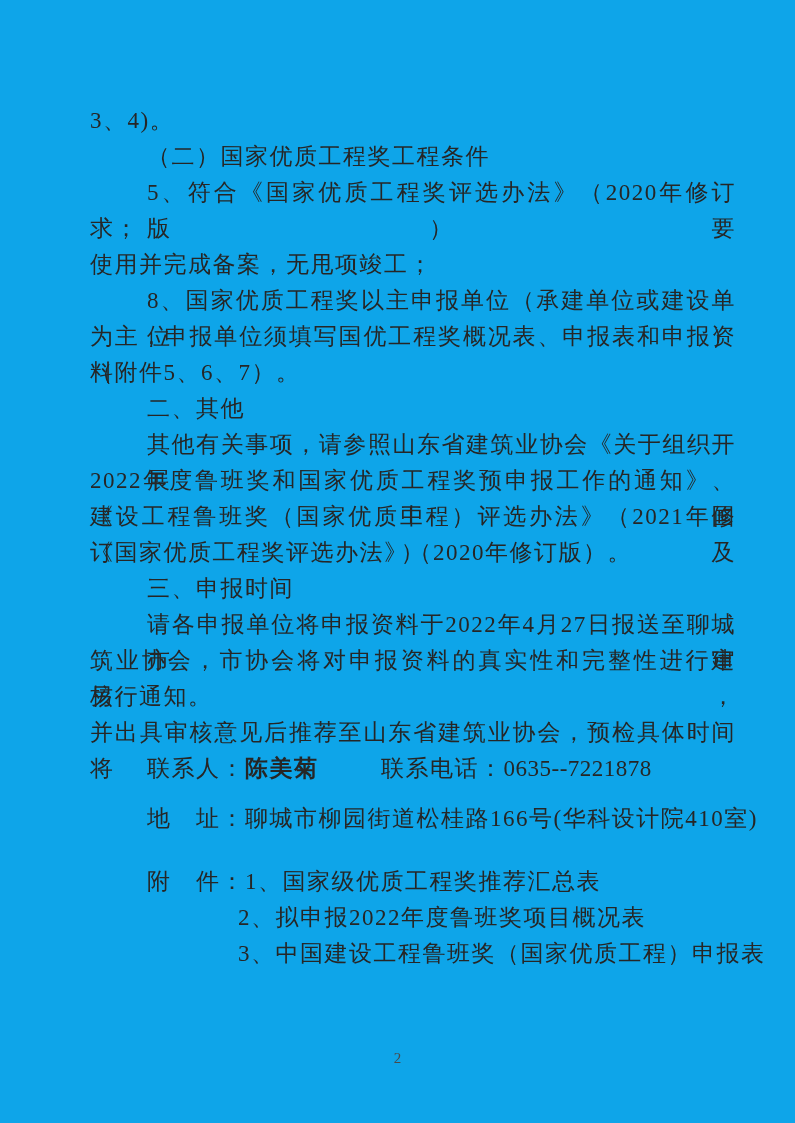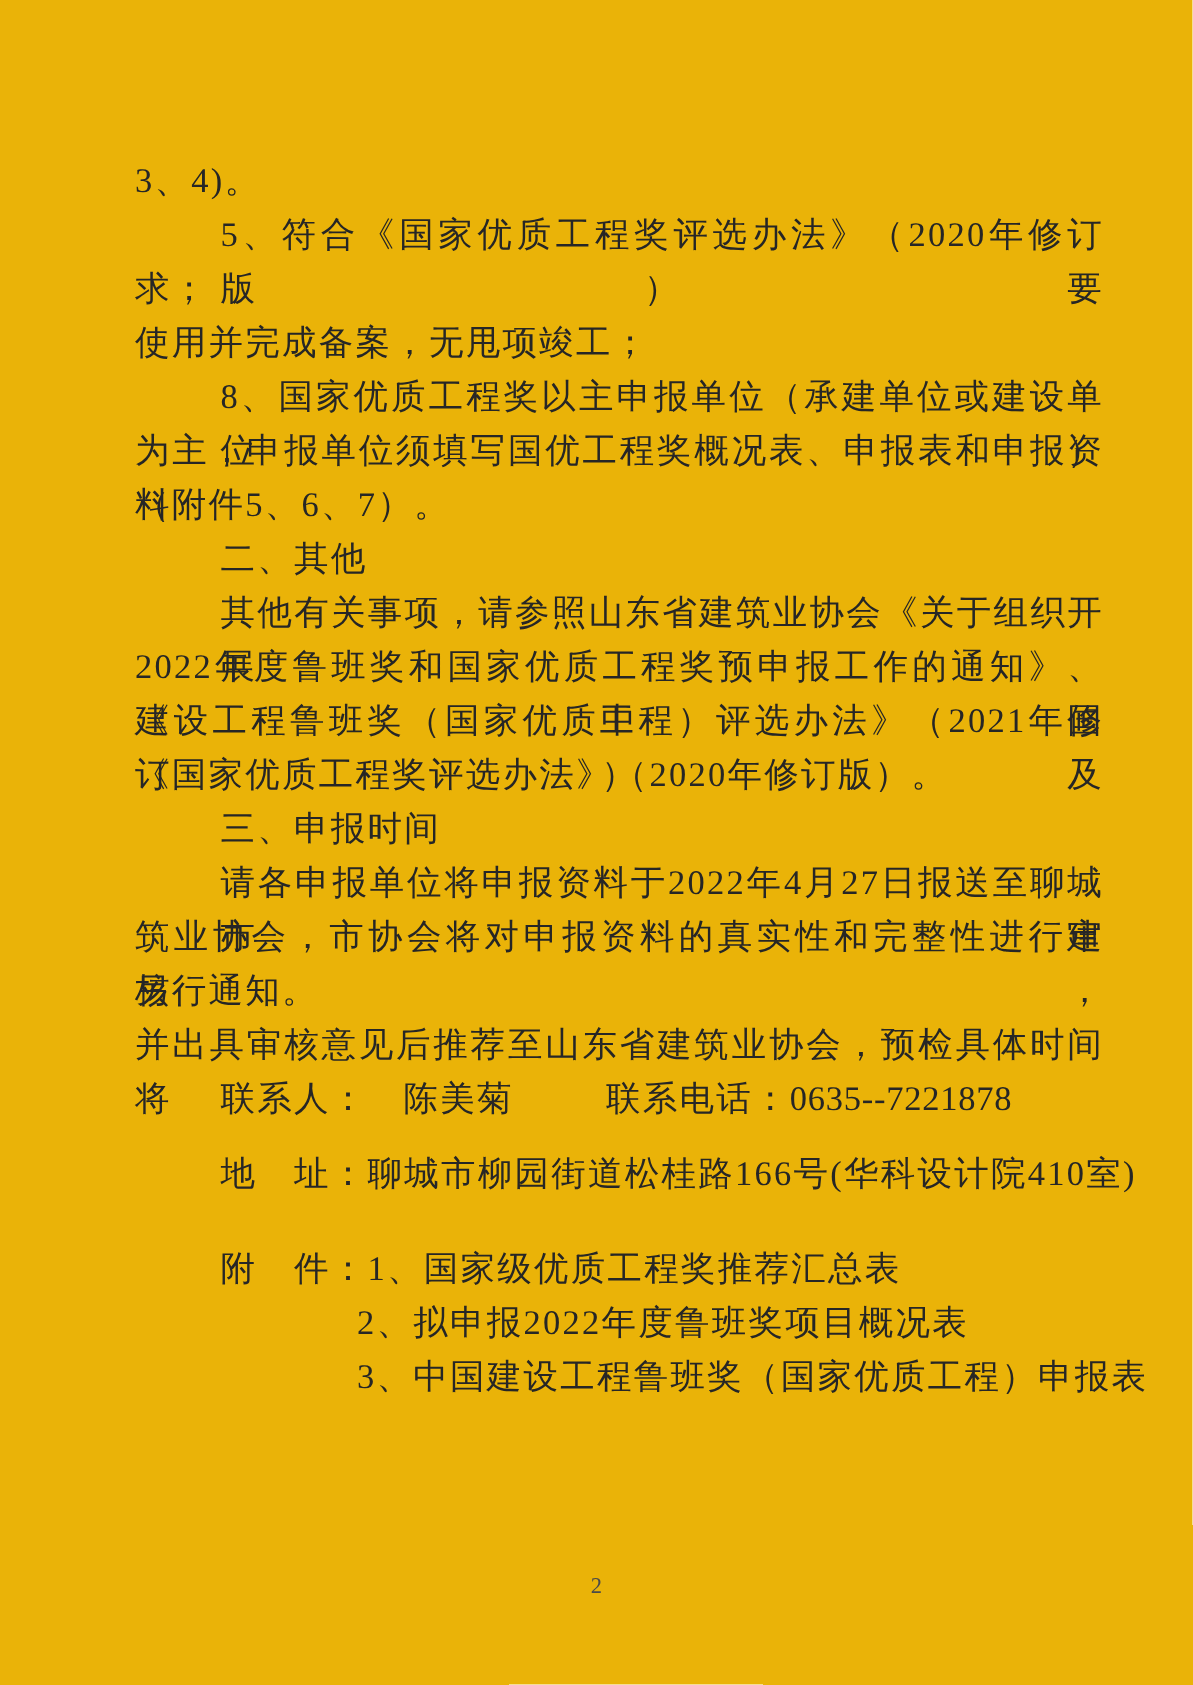--- a/index.html
+++ b/index.html
@@ -4,21 +4,21 @@
 <style>
   html, body {
     margin: 0;
     padding: 0;
     background: #ffffff;
   }
   .page {
     position: relative;
     width: 795px;
     height: 1123px;
-    background: #eab308;
+    background: #0ea5e9;
     overflow: hidden;
     font-family: "Liberation Serif", "DejaVu Serif", serif;
     color: #262626;
   }
   .content {
     position: absolute;
     left: 90px;
     top: 103px;
     width: 646px;
     font-size: 23px;
@@ -33,42 +33,43 @@
   .justify {
     white-space: normal;
     text-align: justify;
     text-align-last: justify;
     text-justify: inter-character;
   }
   .gap-sm { margin-top: 14px; }
   .gap-lg { margin-top: 27px; }
   .contact-row { position: relative; }
   .contact-label { letter-spacing: 1.5px; }
-  .contact-name { margin-left: 24px; }
-  .phone-group { position: absolute; left: 314px; top: 0; }
+  .contact-name { margin-left: 0; font-weight: bold; }
+  .phone-group { position: absolute; left: 291px; top: 0; }
   .latin { letter-spacing: 0.5px; }
   .att-item-follow { padding-left: 148px; }
   .page-number {
     position: absolute;
     top: 1050px;
     left: 0;
     width: 795px;
     text-align: center;
     font-size: 15px;
     color: #4a4a4a;
     letter-spacing: 0;
   }
 </style>
 </head>
 <body>
 
 <div class="page">
   <div class="content">
 
     <div class="line">3、4)。</div>
+    <div class="line indent">（二）国家优质工程奖工程条件</div>
     <div class="line indent justify">5、符合《国家优质工程奖评选办法》（2020年修订版）要</div>
     <div class="line">求；</div>
     <div class="line">使用并完成备案，无甩项竣工；</div>
     <div class="line indent justify">8、国家优质工程奖以主申报单位（承建单位或建设单位）</div>
     <div class="line justify">为主，申报单位须填写国优工程奖概况表、申报表和申报资料</div>
     <div class="line">（附件5、6、7）。</div>
     <div class="line indent">二、其他</div>
     <div class="line indent justify">其他有关事项，请参照山东省建筑业协会《关于组织开展</div>
     <div class="line justify">2022年度鲁班奖和国家优质工程奖预申报工作的通知》、《中国</div>
     <div class="line justify">建设工程鲁班奖（国家优质工程）评选办法》（2021年修订）及</div>

